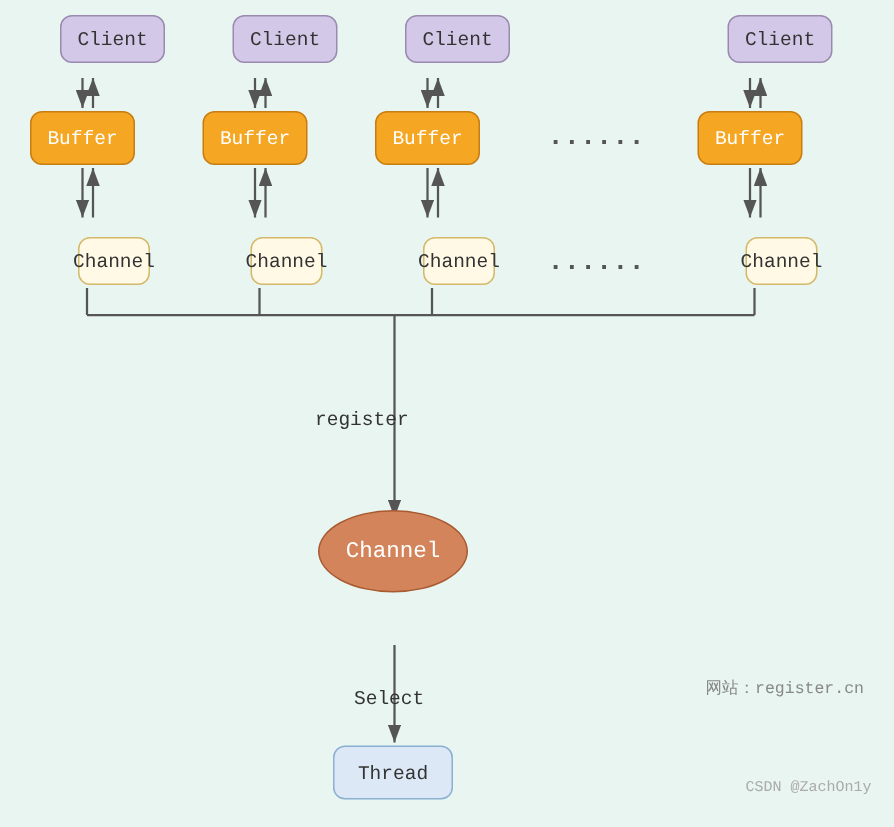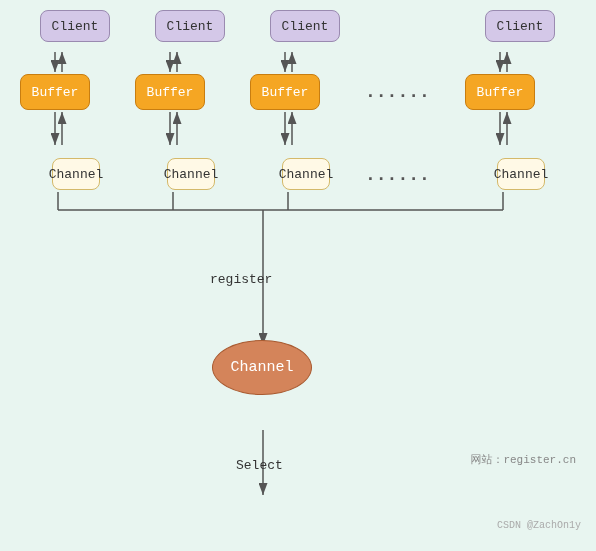--- a/index.html
+++ b/index.html
@@ -224,20 +224,23 @@
   </div>
 
   <div class="box selector-box" style="left:212px; top:340px;">
     <span>Channel</span>
   </div>
 
   <div class="label-text" style="left:236px; top:458px;">
     <span>Select</span>
   </div>
 
+  <div class="box thread-box" style="left:222px; top:497px;">
+    <span>Thread</span>
+  </div>
 
   <div class="watermark">
     <div>网站：register.cn</div>
   </div>
 
   <div class="csdn-label">
     <span>CSDN @ZachOn1y</span>
   </div>
 
 </div>

